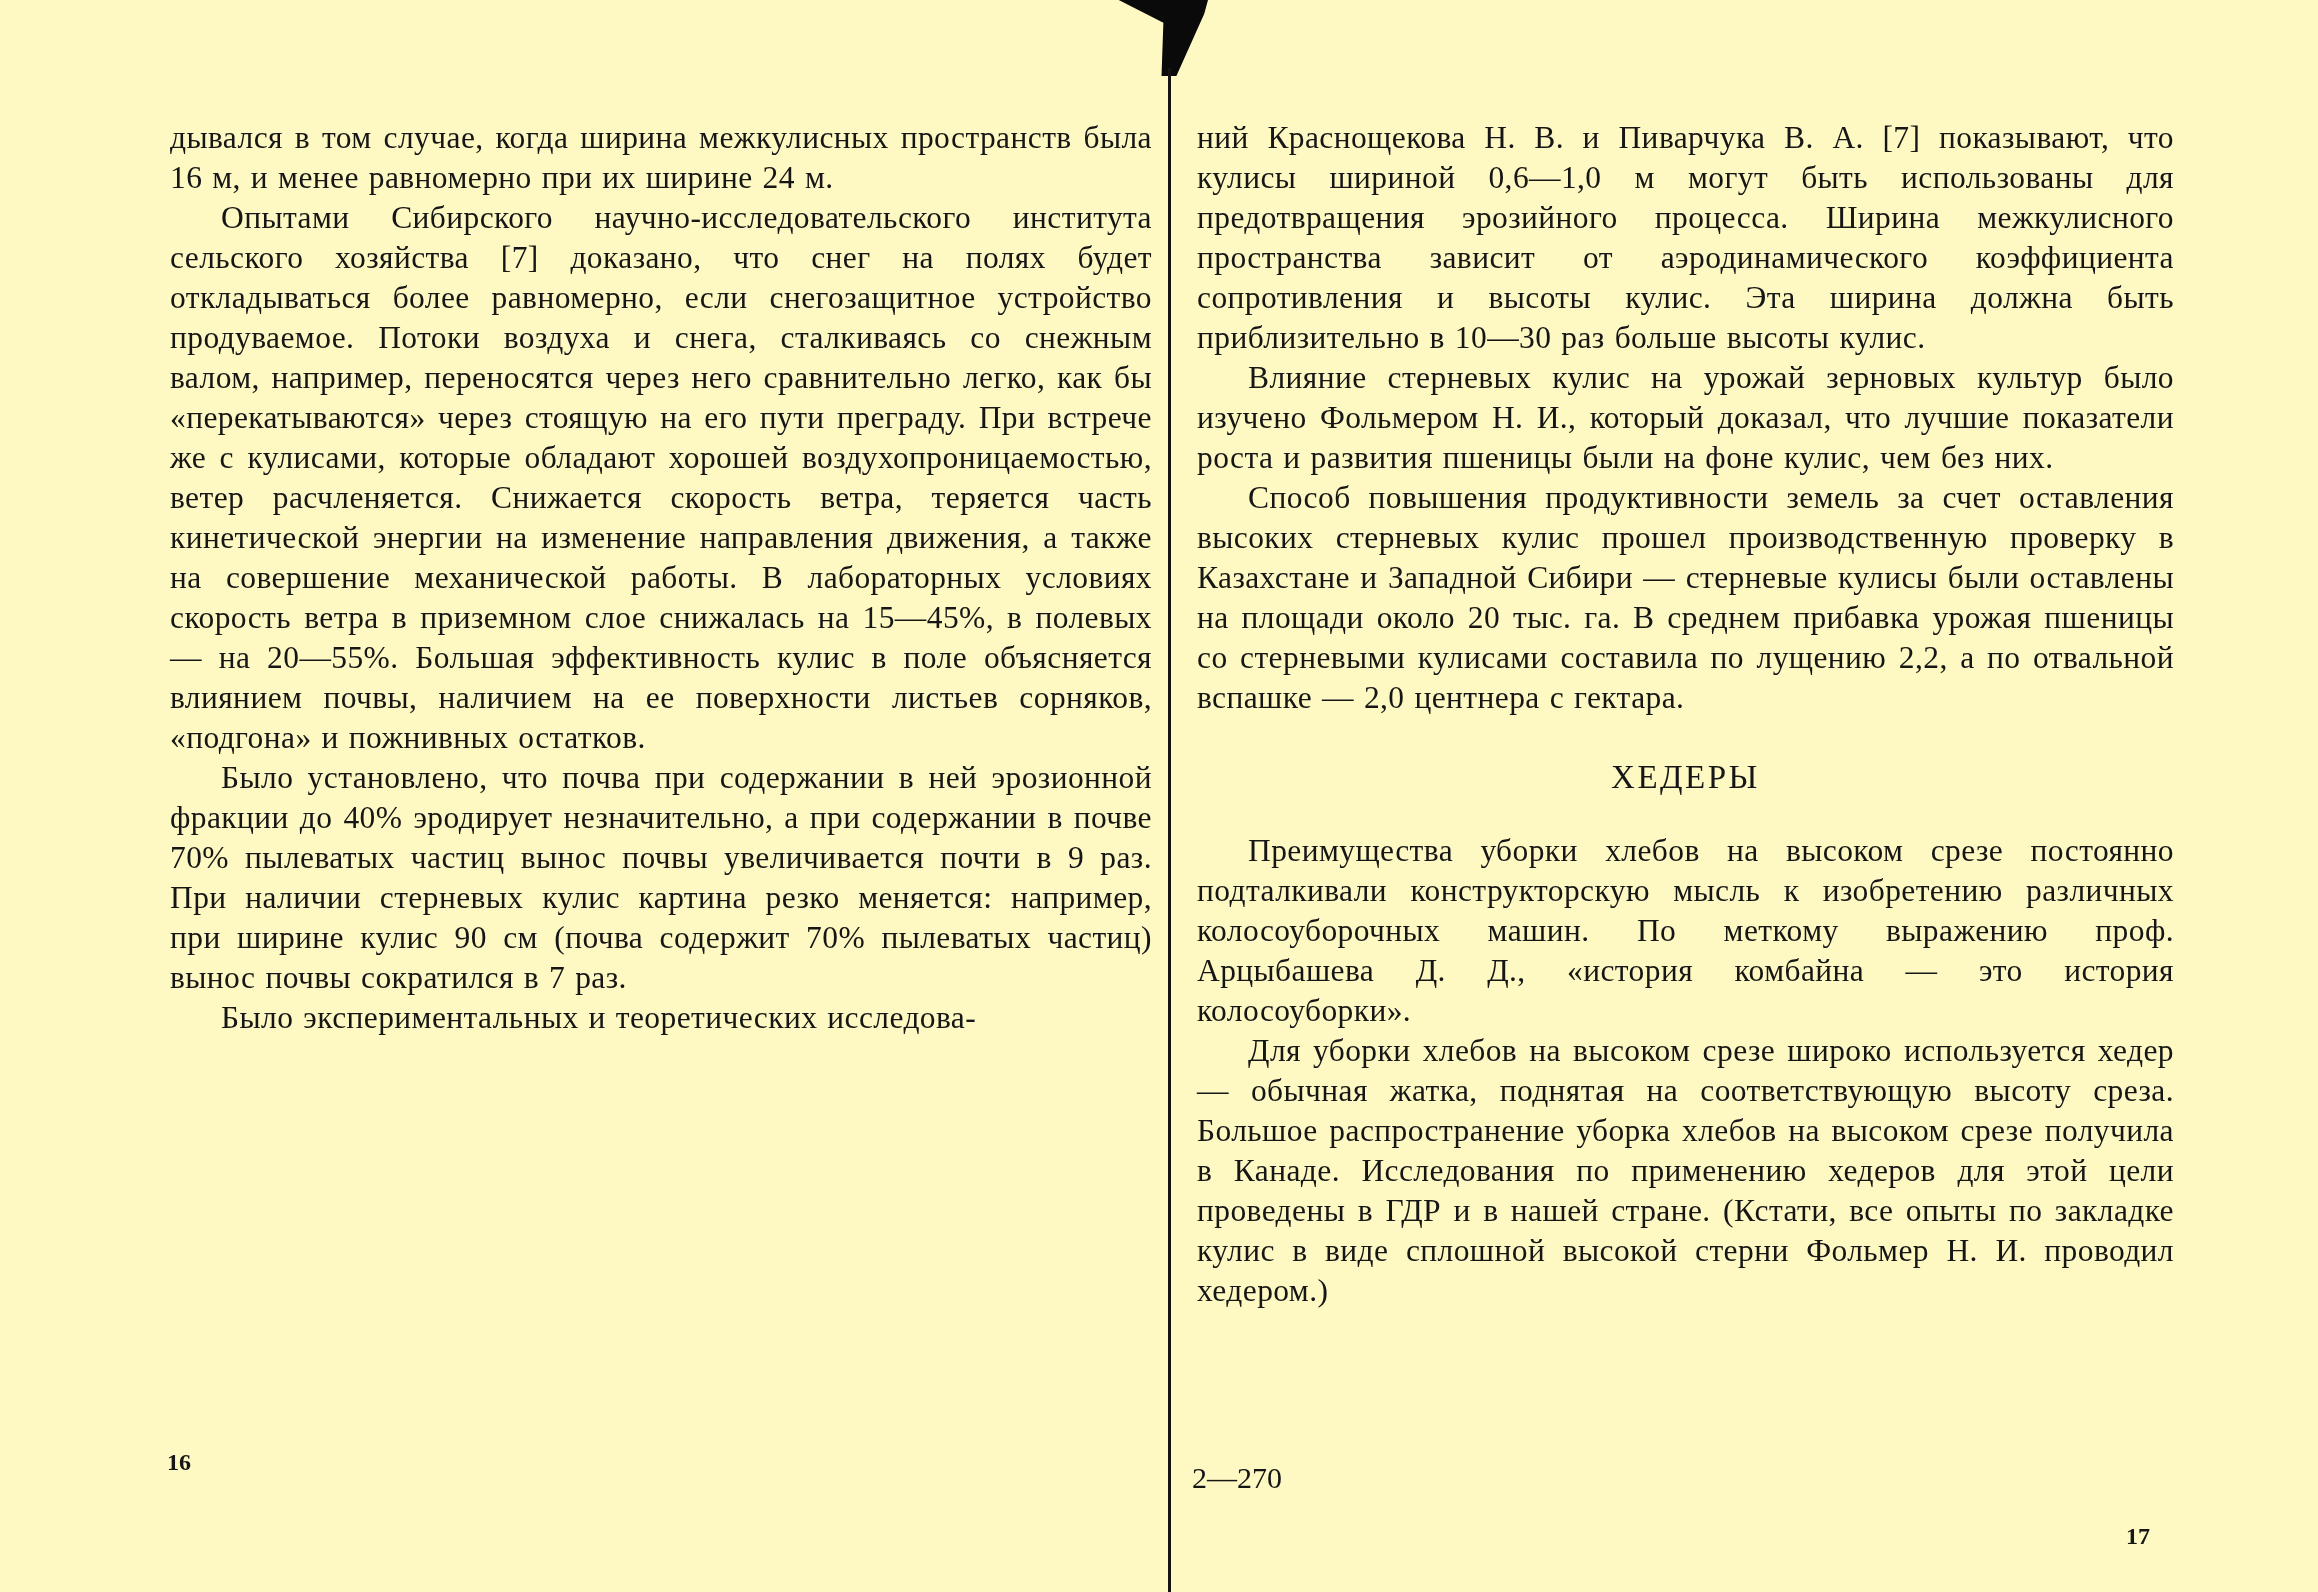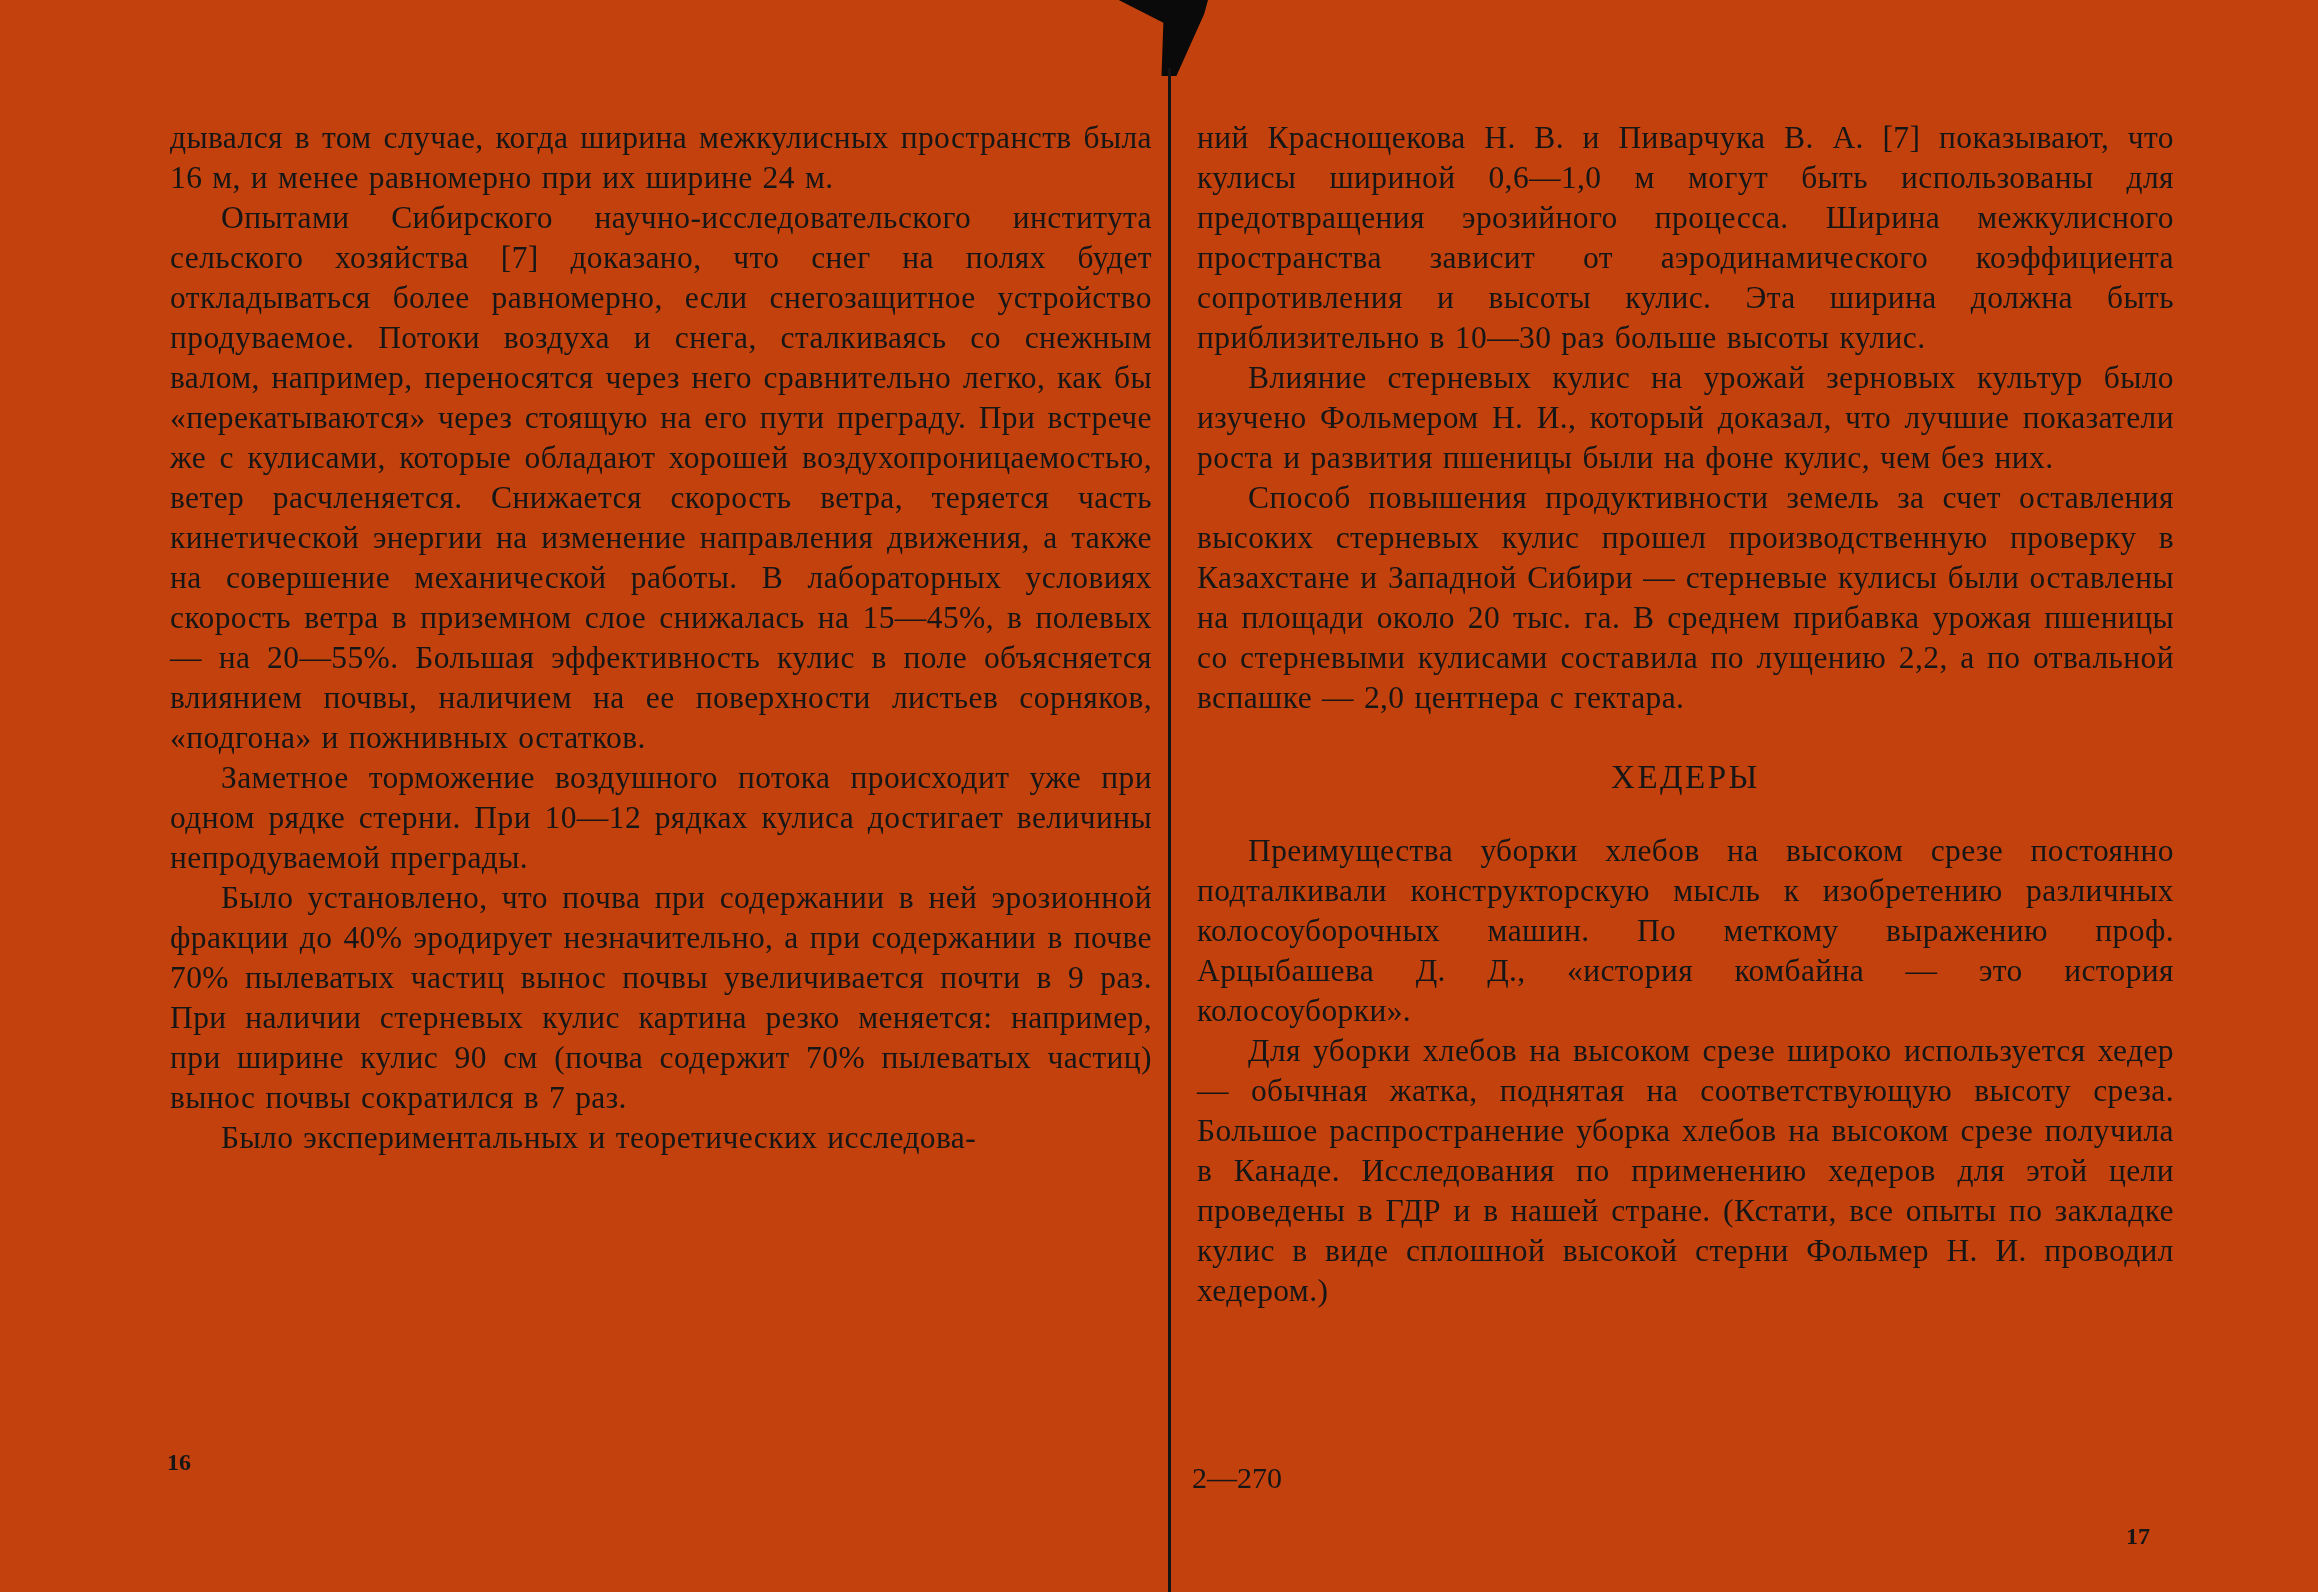--- a/index.html
+++ b/index.html
@@ -4,21 +4,21 @@
 <style>
   html, body {
     margin: 0;
     padding: 0;
     background: #e8e8e8;
   }
   .spread {
     position: relative;
     width: 2319px;
     height: 1592px;
-    background: #c2410c;
+    background: #fef9c3;
     overflow: hidden;
     font-family: "Liberation Serif", "DejaVu Serif", serif;
     color: #161616;
   }
   
   .ink-mark {
     position: absolute;
     left: 1115px;
     top: 0;
     width: 93px;
@@ -92,21 +92,20 @@
 
 <div class="spread">
 
   <div class="ink-mark"></div>
   <div class="divider"></div>
 
   <div>
     <div class="text-block left-col" id="left-paragraphs">
         <p class="para noindent">дывался в том случае, когда ширина межкулисных пространств была 16 м, и менее равномерно при их ширине 24 м.</p>
         <p class="para">Опытами Сибирского научно-исследовательского института сельского хозяйства [7] доказано, что снег на полях будет откладываться более равномерно, если снегозащитное устройство продуваемое. Потоки воздуха и снега, сталкиваясь со снежным валом, например, переносятся через него сравнительно легко, как бы «перекатываются» через стоящую на его пути преграду. При встрече же с кулисами, которые обладают хорошей воздухопроницаемостью, ветер расчленяется. Снижается скорость ветра, теряется часть кинетической энергии на изменение направления движения, а также на совершение механической работы. В лабораторных условиях скорость ветра в приземном слое снижалась на 15—45%, в полевых — на 20—55%. Большая эффективность кулис в поле объясняется влиянием почвы, наличием на ее поверхности листьев сорняков, «подгона» и пожнивных остатков.</p>
-        <p class="para">Заметное торможение воздушного потока происходит уже при одном рядке стерни. При 10—12 рядках кулиса достигает величины непродуваемой преграды.</p>
         <p class="para">Было установлено, что почва при содержании в ней эрозионной фракции до 40% эродирует незначительно, а при содержании в почве 70% пылеватых частиц вынос почвы увеличивается почти в 9 раз. При наличии стерневых кулис картина резко меняется: например, при ширине кулис 90 см (почва содержит 70% пылеватых частиц) вынос почвы сократился в 7 раз.</p>
         <p class="para">Было экспериментальных и теоретических исследова-</p>
       </div>
     <div class="page-number pn-left">16</div>
   </div>
 
   <div>
     <div class="text-block right-col" id="right-sections">
         <p class="para noindent">ний Краснощекова Н. В. и Пиварчука В. А. [7] показывают, что кулисы шириной 0,6—1,0 м могут быть использованы для предотвращения эрозийного процесса. Ширина межкулисного пространства зависит от аэродинамического коэффициента сопротивления и высоты кулис. Эта ширина должна быть приблизительно в 10—30 раз больше высоты кулис.</p>
         <p class="para">Влияние стерневых кулис на урожай зерновых культур было изучено Фольмером Н. И., который доказал, что лучшие показатели роста и развития пшеницы были на фоне кулис, чем без них.</p>

